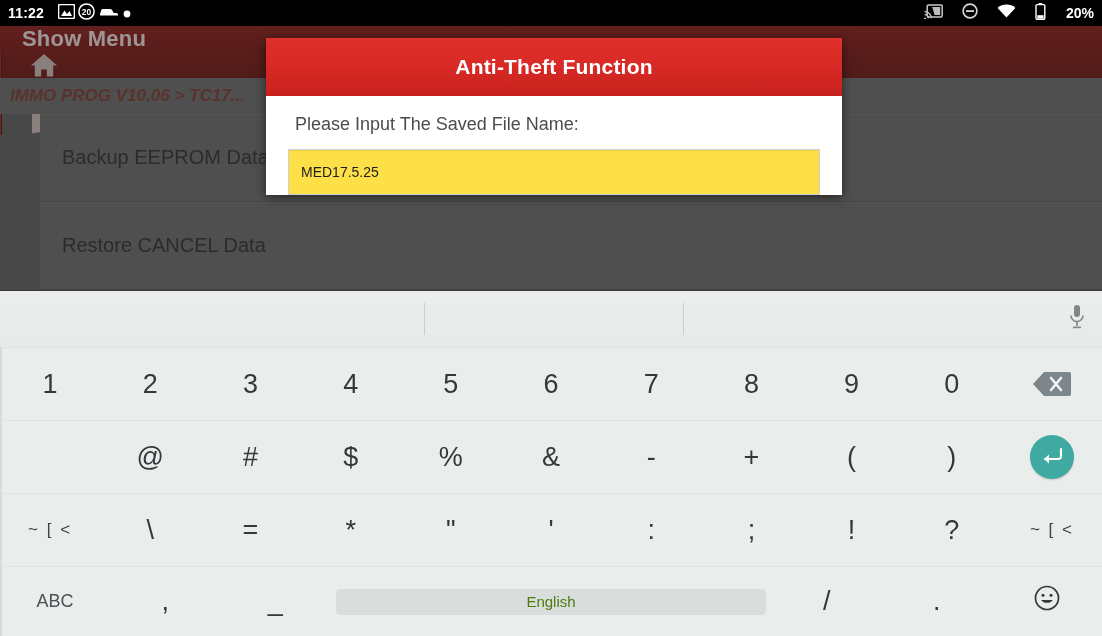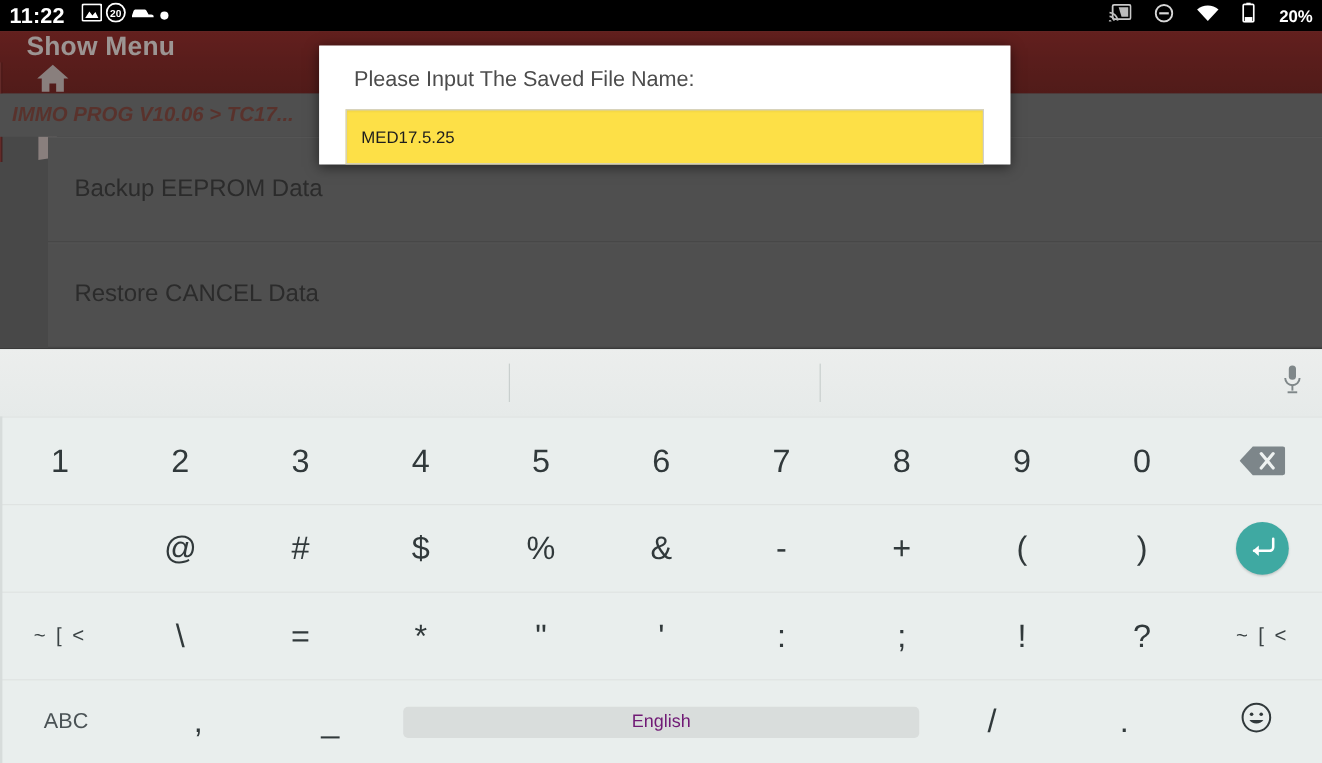--- a/index.html
+++ b/index.html
@@ -21,21 +21,21 @@
   #statusbar {
     position: absolute; left: 0; top: 0;
     width: 1102px; height: 26px;
     background: #000;
     display: flex; align-items: center;
     padding: 0 8px;
     box-sizing: border-box;
     color: #fff;
   }
   #clock {
-    font-size: 18px; font-weight: bold; color: #ffffff;
+    font-size: 14px; font-weight: bold; color: #ffffff;
     letter-spacing: .2px;
     margin-right: 14px;
   }
   .sb-icons-left { display: flex; align-items: center; gap: 3px; }
   .sb-icons-right {
     margin-left: auto; display: flex; align-items: center; gap: 19px;
   }
   .sb-ico { display: block; }
   #battpct {
     font-size: 14px; font-weight: bold; color: #fff; margin-left: 1px;
@@ -205,21 +205,21 @@
   .key.sym   { font-size: 17px; color: #3b4345; letter-spacing: 2px; }
   .key.space {
     flex: 3.9 1 0;
     padding: 0 6px;
   }
   .spacebar {
     width: 100%; height: 26px;
     background: #d9dddc;
     border-radius: 4px;
     display: flex; align-items: center; justify-content: center;
-    color: #701a75; font-size: 15px;
+    color: #4d7c0f; font-size: 15px;
   }
   .key.enter {}
   .enter-circle {
     width: 44px; height: 44px; border-radius: 50%;
     background: #3fa9a2;
     display: flex; align-items: center; justify-content: center;
     box-shadow: 0 1px 2px rgba(0,0,0,.18);
   }
   .bksp-shape { display:block; }
   .rowline { width: 1102px; height: 1px; background: #dfe3e2; }
@@ -335,20 +335,21 @@
       <span>Backup EEPROM Data</span>
     </div>
     <div class="list-row">
       <span>Restore CANCEL Data</span>
     </div>
   </div>
 
   <div id="scrim"></div>
 
   <div id="dialog">
+    <div id="dlg-title">Anti-Theft Function</div>
     <div id="dlg-body">
       <div id="dlg-prompt">Please Input The Saved File Name:</div>
       <input id="dlg-input" type="text" value="MED17.5.25" style="">
     </div>
   </div>
 
   <div id="keyboard">
 
     <div id="suggestbar">
       <span class="sg-div" style="left:424px"></span>

